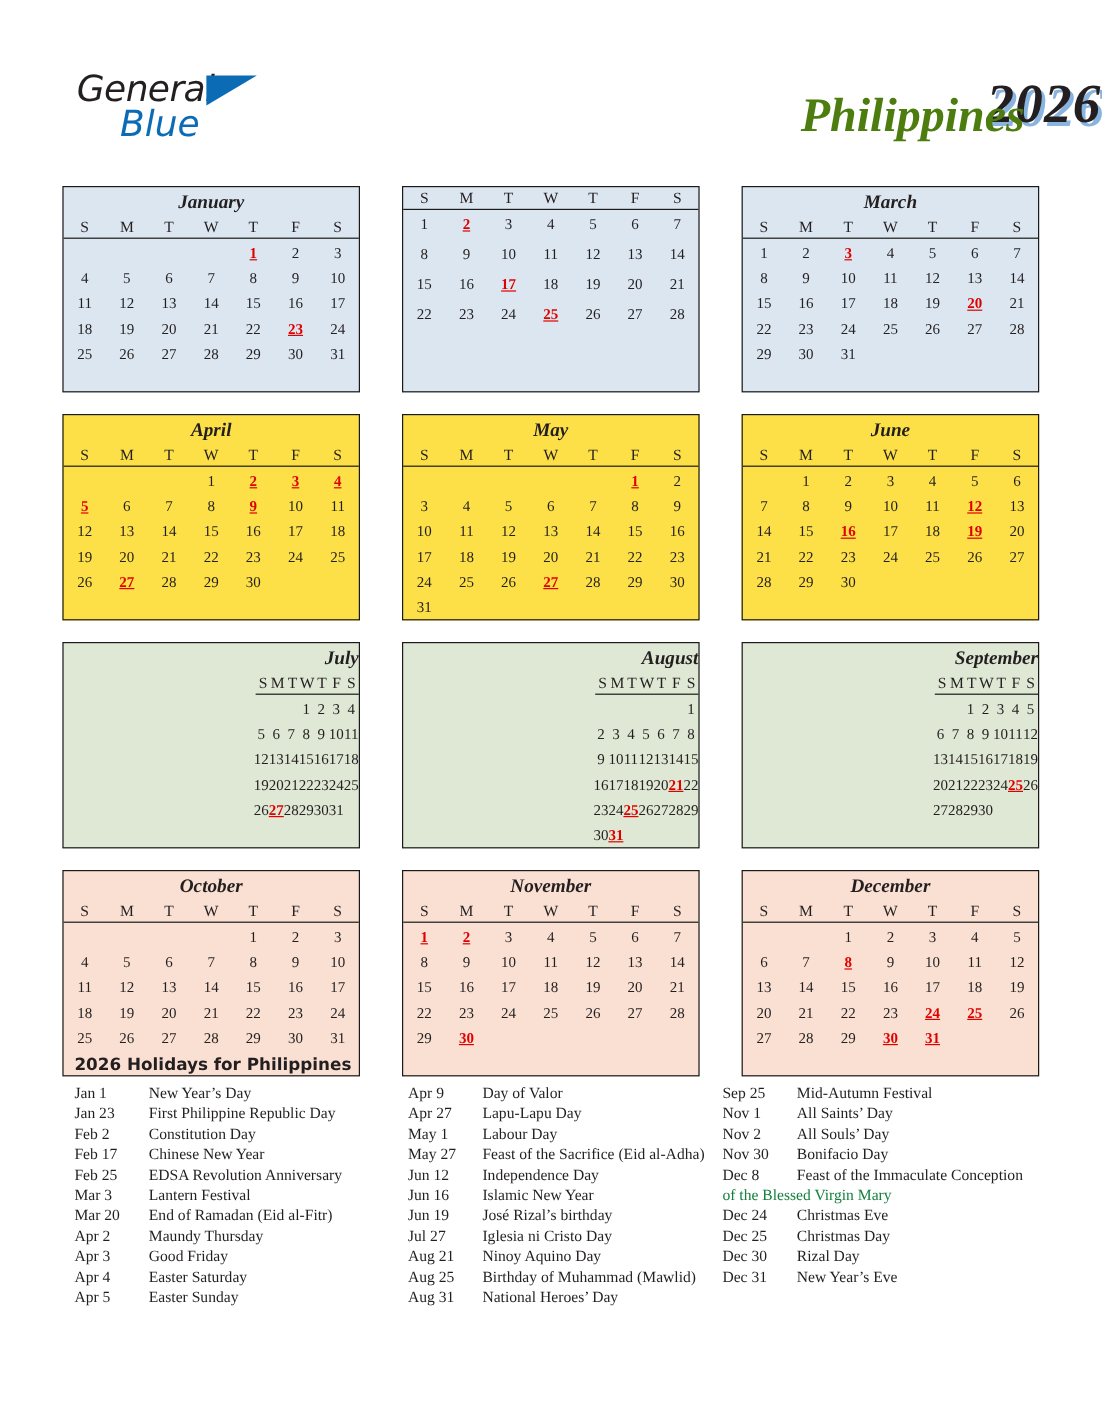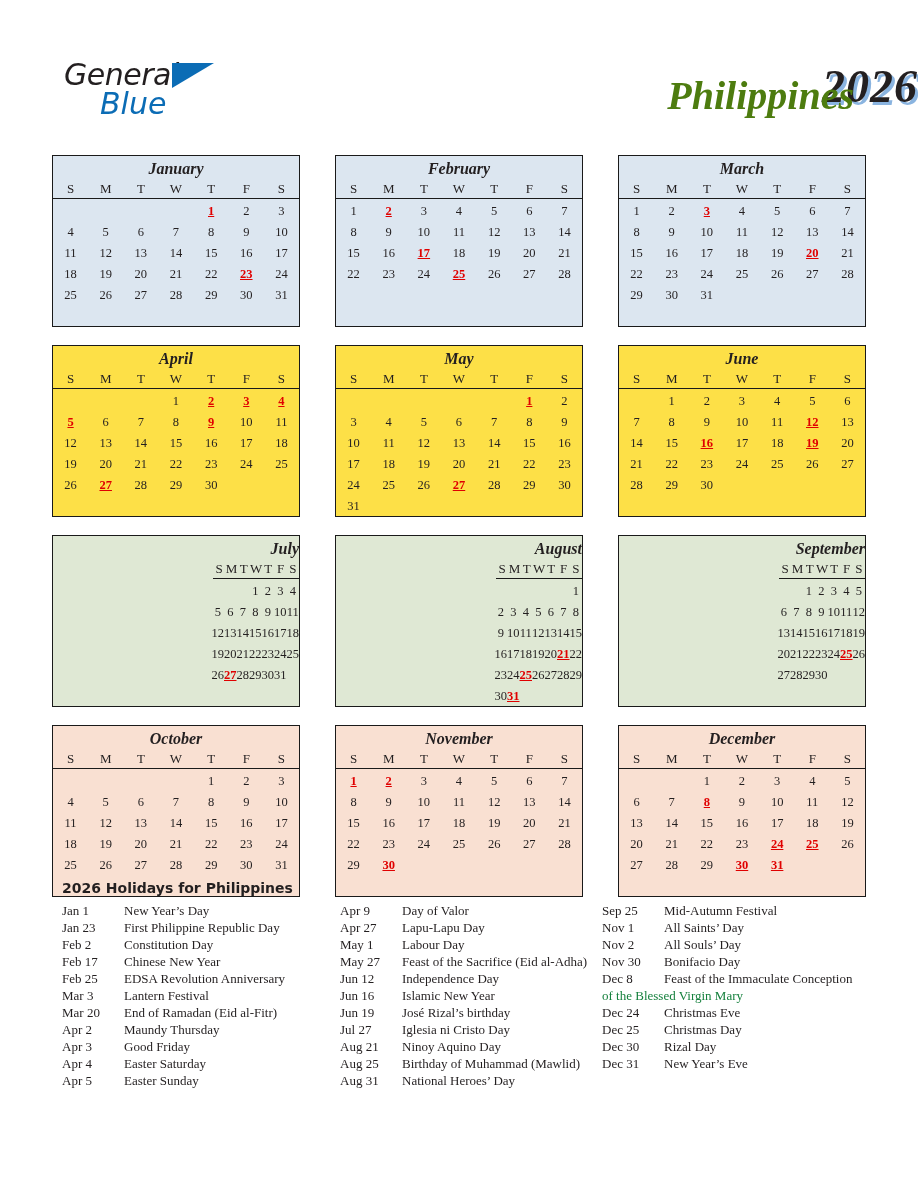--- a/index.html
+++ b/index.html
@@ -270,21 +270,20 @@
           <div class="day empty"></div>
           <div class="day empty"></div>
           <div class="day empty"></div>
           <div class="day empty"></div>
           <div class="day empty"></div>
           <div class="day empty"></div>
         </div>
       </div>
     </div>
     <div class="month-card q1">
-      <div class="month-name">February</div>
       <div class="weekday-row">
         <div>S</div>
         <div>M</div>
         <div>T</div>
         <div>W</div>
         <div>T</div>
         <div>F</div>
         <div>S</div>
       </div>
       <div class="weeks">

